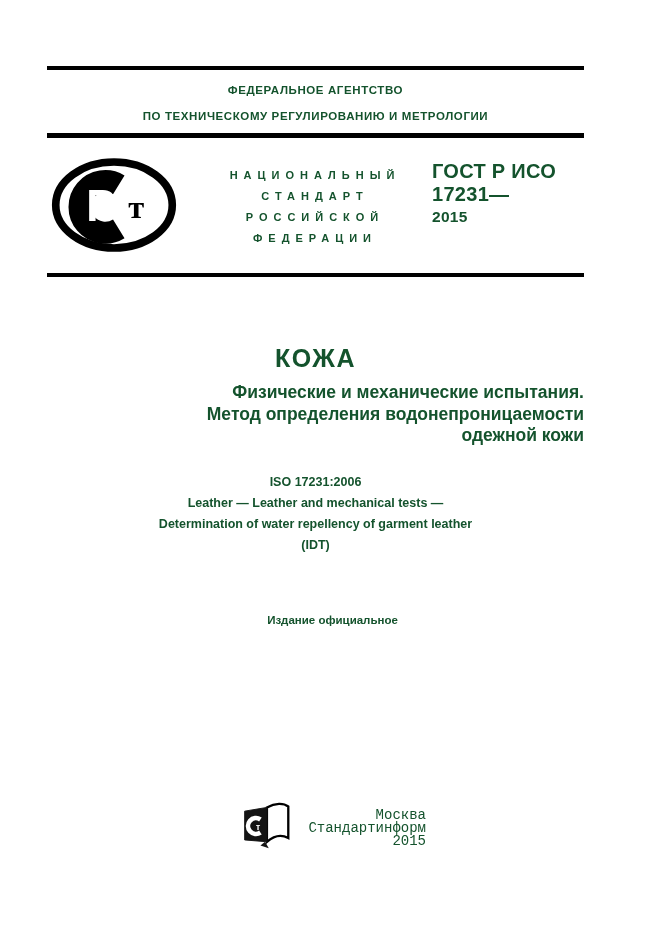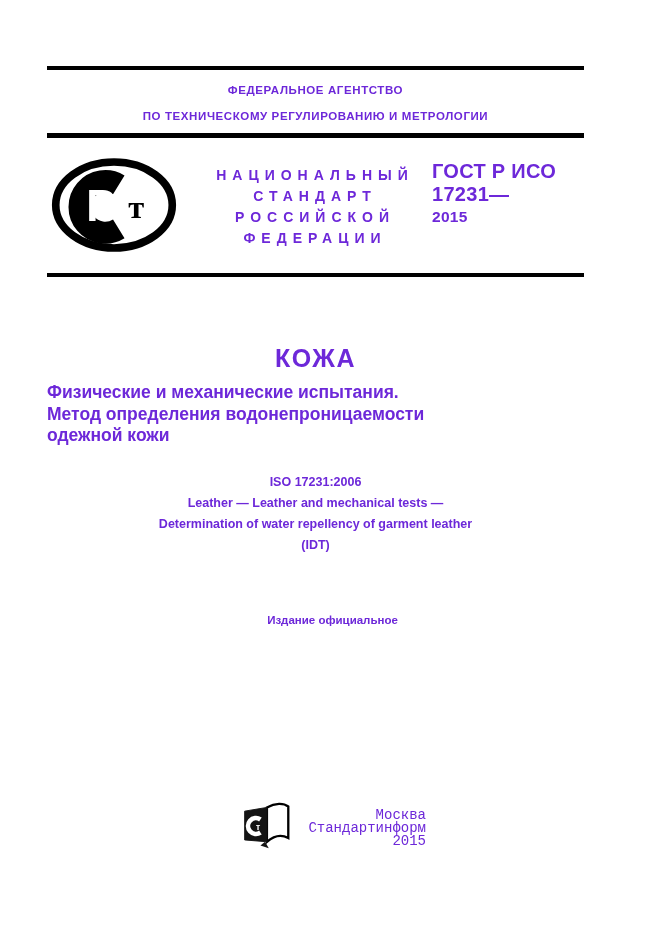--- a/index.html
+++ b/index.html
@@ -1,21 +1,21 @@
 <!DOCTYPE html>
 <html><head>
 <meta charset="utf-8">
 <style>
   html, body { margin: 0; padding: 0; background: #ffffff; }
   .page {
     position: relative;
     width: 661px;
     height: 936px;
     background: #ffffff;
-    color: #6d28d9;
+    color: #14532d;
     font-family: "Liberation Sans", sans-serif;
     overflow: hidden;
   }
   .rule {
     position: absolute;
     left: 47px;
     width: 537px;
     background: #000;
   }
   .rule-1 { top: 66px;  height: 4px; }
@@ -37,21 +37,21 @@
 
   .rst-logo { position: absolute; left: 50px; top: 157px; }
 
   .natl-title {
     position: absolute;
     left: 190px;
     top: 165px;
     width: 250px;
     text-align: center;
     font-weight: bold;
-    font-size: 14px;
+    font-size: 11px;
     letter-spacing: 6px;
     line-height: 21px;
   }
   .natl-title div { white-space: nowrap; }
 
   .designation {
     position: absolute;
     left: 432px;
     top: 160px;
     font-weight: bold;
@@ -68,21 +68,21 @@
     text-align: center;
     font-weight: bold;
     font-size: 25px;
     letter-spacing: 1.5px;
   }
   .doc-subtitle {
     position: absolute;
     left: 47px;
     top: 382px;
     width: 537px;
-    text-align: left;
+    text-align: right;
     font-weight: bold;
     font-size: 17.5px;
     line-height: 21.5px;
   }
   .iso-ref {
     position: absolute;
     left: 47px;
     top: 472px;
     width: 537px;
     text-align: center;

